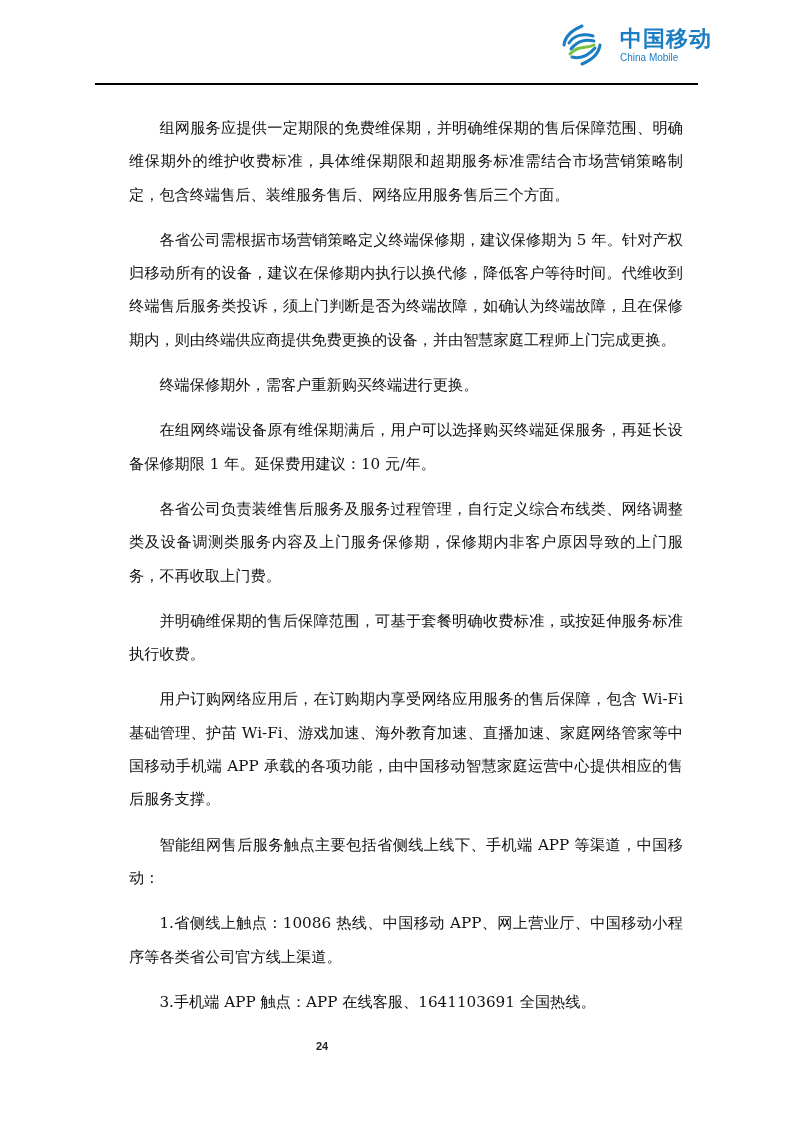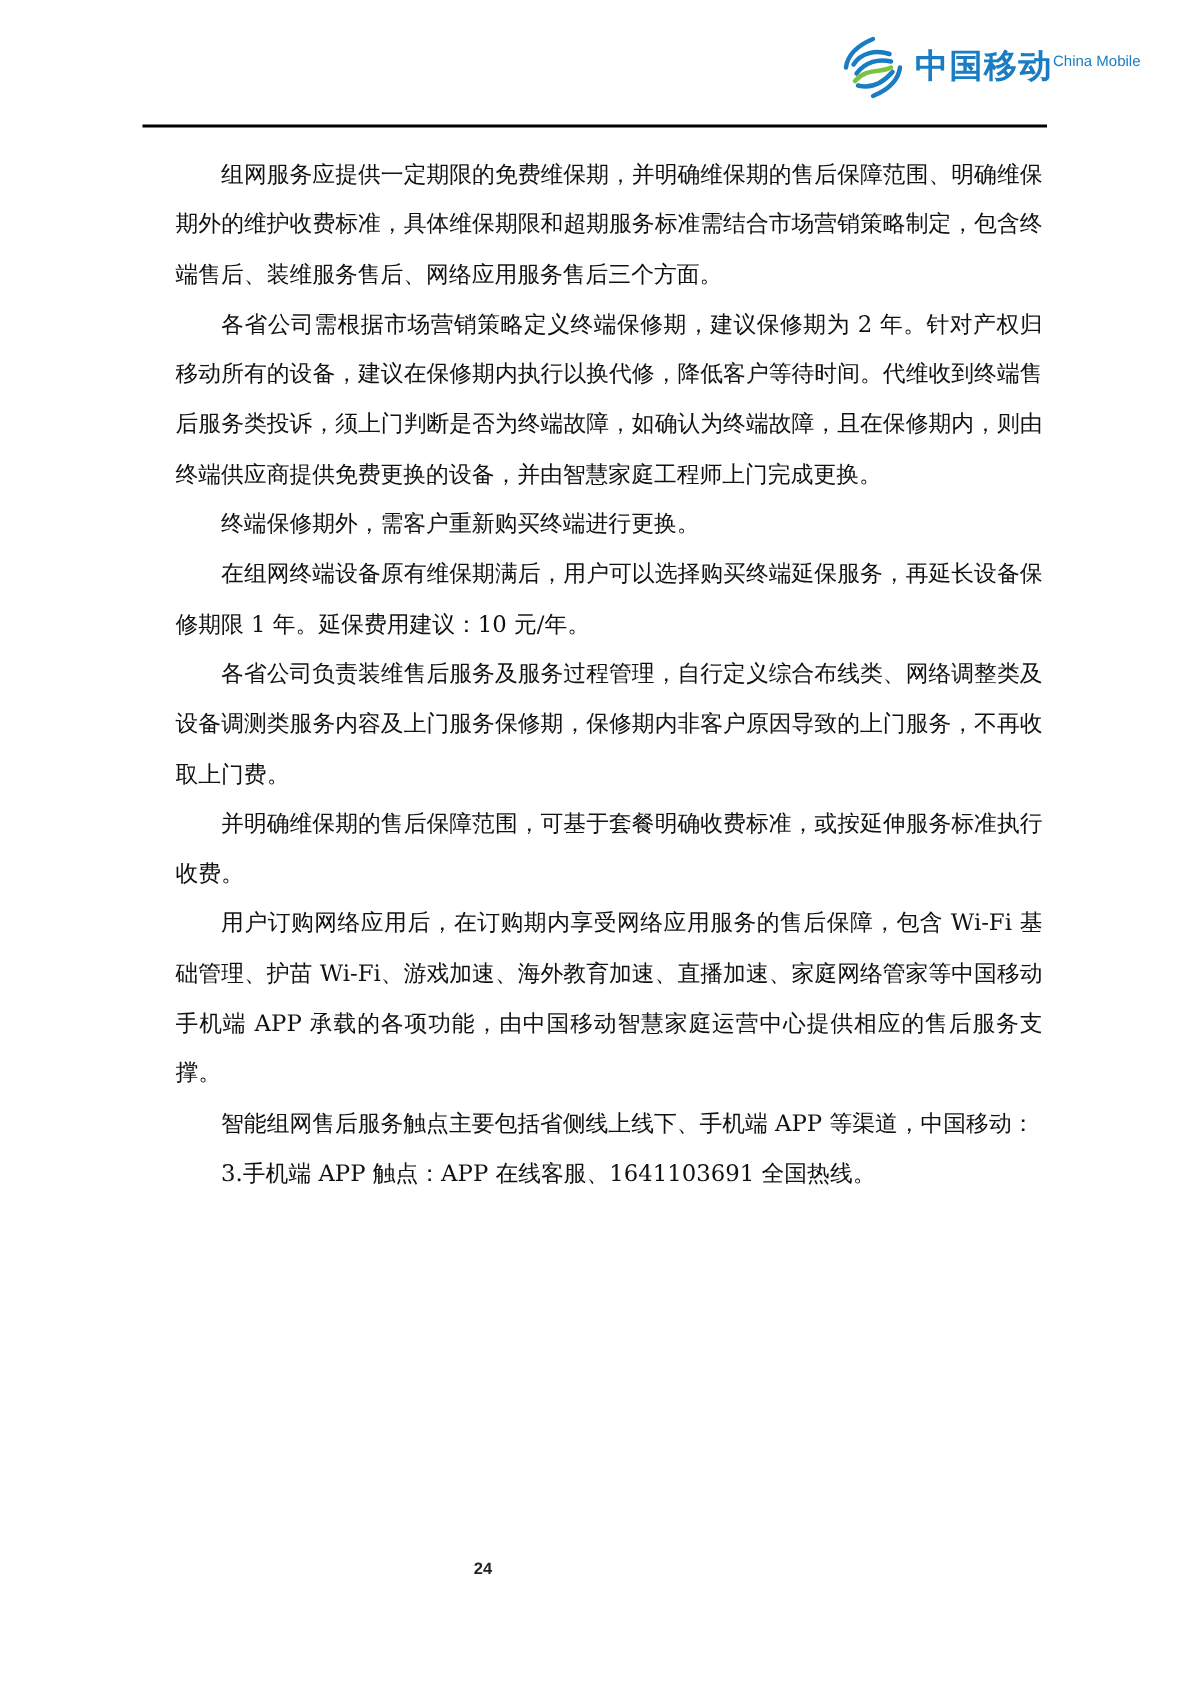--- a/index.html
+++ b/index.html
@@ -1,25 +1,25 @@
 <!DOCTYPE html>
 <html><head>
 <meta charset="utf-8">
 <style>
   html, body { margin:0; padding:0; background:#ffffff; }
   body { width:793px; height:1122px; position:relative; overflow:hidden;
          font-family:"DejaVu Serif","Liberation Serif",serif; color:#111; }
   .logo { position:absolute; left:560px; top:22px; height:46px; display:flex; align-items:center; }
   .logo svg { width:44px; height:44px; }
-  .logo-text { margin-left:6px; display:flex; flex-direction:row; line-height:1; }
+  .logo-text { margin-left:16px; display:flex; flex-direction:column; line-height:1; }
   .logo-cn { font-family:"DejaVu Sans","Liberation Sans",sans-serif; color:#1a7dc4; font-size:22px; font-weight:bold; letter-spacing:1px; }
   .logo-en { font-family:"Liberation Sans","DejaVu Sans",sans-serif; color:#1a7dc4; font-size:10px; margin-top:3px; }
   .rule { position:absolute; left:95px; top:83px; width:603px; height:2px; background:#000; }
   .content { position:absolute; left:117px; top:100px; width:578px; }
-  .para { margin:0; font-size:15.2px; line-height:33.3px; text-align:justify; text-indent:2em; }
+  .para { margin:12px; font-size:15.2px; line-height:33.3px; text-align:justify; text-indent:2em; }
   .page-num { position:absolute; left:0; width:644px; top:1040px; text-align:center;
               font-family:"Liberation Sans","DejaVu Sans",sans-serif; font-size:11px; font-weight:bold; color:#222; }
 </style>
 </head>
 <body>
 
 <div class="logo">
   <svg viewBox="0 0 44 44">
     <g fill="none" stroke-linecap="round">
       <path d="M22 3 C10 8 5 14 4 22" stroke="#1a7dc4" stroke-width="3"></path>
@@ -33,23 +33,24 @@
   <div class="logo-text">
     <span class="logo-cn">中国移动</span>
     <span class="logo-en">China Mobile</span>
   </div>
 </div>
 
 <div class="rule"></div>
 
 <div class="content">
   <p class="para">组网服务应提供一定期限的免费维保期，并明确维保期的售后保障范围、明确维保期外的维护收费标准，具体维保期限和超期服务标准需结合市场营销策略制定，包含终端售后、装维服务售后、网络应用服务售后三个方面。</p>
-  <p class="para">各省公司需根据市场营销策略定义终端保修期，建议保修期为 2 年。针对产权归移动所有的设备，建议在保修期内执行以换代修，降低客户等待时间。代维收到终端售后服务类投诉，须上门判断是否为终端故障，如确认为终端故障，且在保修期内，则由终端供应商提供免费更换的设备，并由智慧家庭工程师上门完成更换。</p>
+  <p class="para">各省公司需根据市场营销策略定义终端保修期，建议保修期为 5 年。针对产权归移动所有的设备，建议在保修期内执行以换代修，降低客户等待时间。代维收到终端售后服务类投诉，须上门判断是否为终端故障，如确认为终端故障，且在保修期内，则由终端供应商提供免费更换的设备，并由智慧家庭工程师上门完成更换。</p>
   <p class="para">终端保修期外，需客户重新购买终端进行更换。</p>
   <p class="para">在组网终端设备原有维保期满后，用户可以选择购买终端延保服务，再延长设备保修期限 1 年。延保费用建议：10 元/年。</p>
   <p class="para">各省公司负责装维售后服务及服务过程管理，自行定义综合布线类、网络调整类及设备调测类服务内容及上门服务保修期，保修期内非客户原因导致的上门服务，不再收取上门费。</p>
   <p class="para">并明确维保期的售后保障范围，可基于套餐明确收费标准，或按延伸服务标准执行收费。</p>
   <p class="para">用户订购网络应用后，在订购期内享受网络应用服务的售后保障，包含 Wi-Fi 基础管理、护苗 Wi-Fi、游戏加速、海外教育加速、直播加速、家庭网络管家等中国移动手机端 APP 承载的各项功能，由中国移动智慧家庭运营中心提供相应的售后服务支撑。</p>
   <p class="para">智能组网售后服务触点主要包括省侧线上线下、手机端 APP 等渠道，中国移动：</p>
+  <p class="para">1.省侧线上触点：10086 热线、中国移动 APP、网上营业厅、中国移动小程序等各类省公司官方线上渠道。</p>
   <p class="para">3.手机端 APP 触点：APP 在线客服、1641103691 全国热线。</p>
 </div>
 
 <div class="page-num">24</div>
 
 </body></html>

